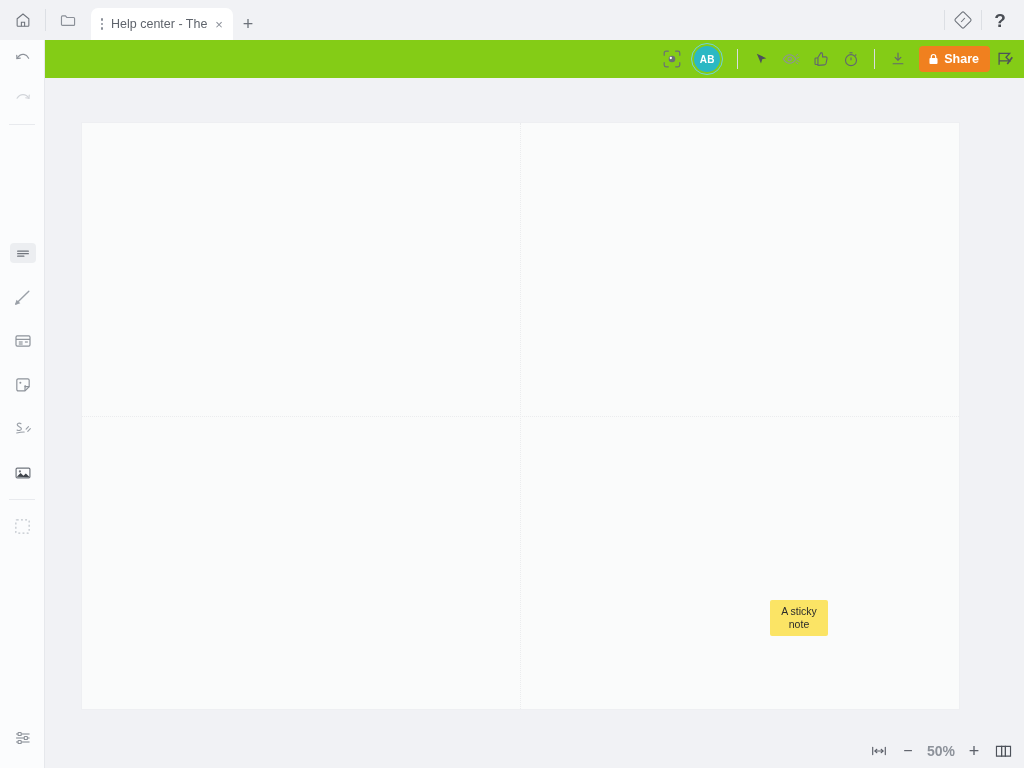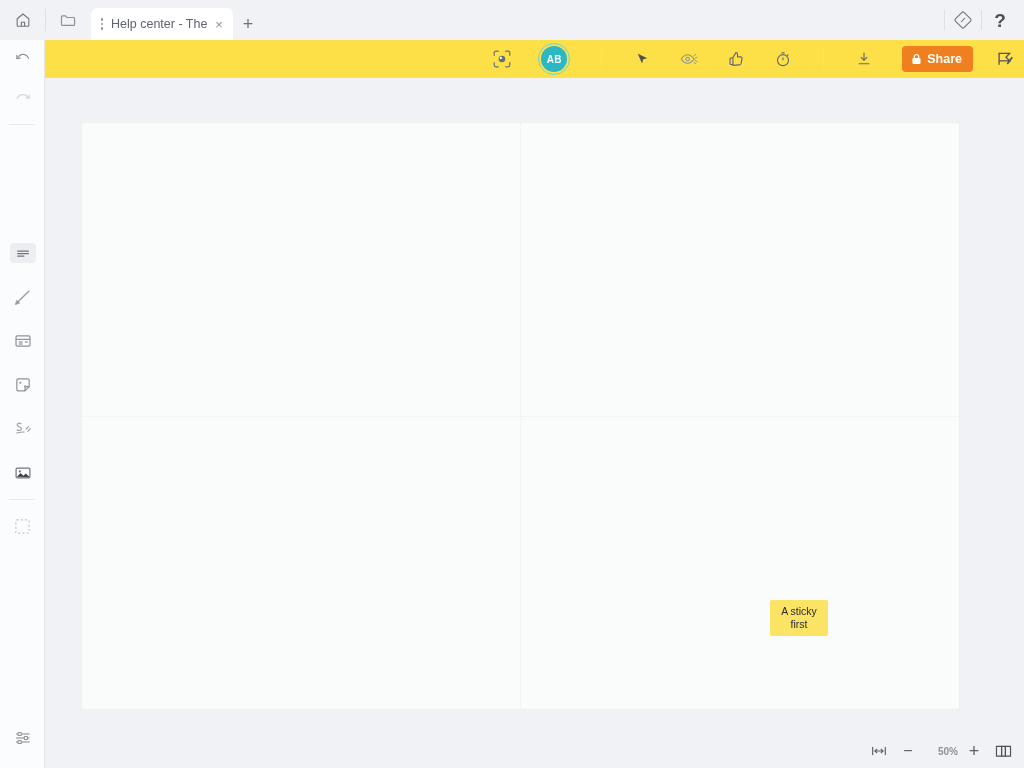--- a/index.html
+++ b/index.html
@@ -69,24 +69,24 @@
     width: 36px; height: 40px;
     display: flex; align-items: center; justify-content: center;
     color: #73777f;
   }
   .tbr-sep { width: 1px; height: 20px; background: #dcdfe4; }
   .help-q { font-size: 19px; color: #4a4e55; font-weight: 700; line-height: 1; }
 
   
   .toolbar2 {
     position: absolute; top: 40px; left: 45px; right: 0; height: 38px;
-    background: #fde047;
+    background: #84cc16;
     display: flex; align-items: center; justify-content: flex-end;
     padding-right: 4px;
-    gap: 17px;
+    gap: 0;
   }
   .t2-btn {
     width: 30px; height: 30px;
     display: flex; align-items: center; justify-content: center;
     color: #5e636b;
   }
   .t2-sep { width: 1px; height: 20px; background: #d9dce1; margin: 0 8px; }
   .avatar-wrap {
     width: 32px; height: 32px; margin: 0 6px 0 4px;
     display: flex; align-items: center; justify-content: center;
@@ -179,21 +179,21 @@
     position: absolute; left: 45px; right: 0; bottom: 0; height: 34px;
     background: #f1f2f5;
     display: flex; align-items: center; justify-content: flex-end;
     padding-right: 8px; gap: 3px;
   }
   .bb-btn {
     min-width: 26px; height: 26px;
     display: flex; align-items: center; justify-content: center;
     color: #5c6069;
   }
-  .zoom-label { font-size: 10px; color: #8d929a; min-width: 34px; text-align: right; font-weight: 600; }
+  .zoom-label { font-size: 14px; color: #8d929a; min-width: 34px; text-align: center; font-weight: 600; }
   .bb-plus { font-size: 18px; font-weight: 300; line-height: 1; color: #5c6069; }
   .bb-minus { font-size: 16px; font-weight: 300; line-height: 1; color: #5c6069; }
   svg { display: block; }
 </style>
 </head>
 <body>
 
 <div class="app">
 
   <div class="topbar">
@@ -458,21 +458,21 @@
     </div>
   </div>
 
   <div class="canvas-area">
     <div class="board">
 
 
       <div class="grid-v"></div>
       <div class="grid-h"></div>
 
-      <div class="sticky">A sticky first</div>
+      <div class="sticky">A sticky note</div>
     </div>
   </div>
 
   <div class="bottombar">
     <div class="bb-btn">
       <span>
         <svg width="18" height="14" viewBox="0 0 20 14" fill="none" stroke="#5c6069" stroke-width="1.3" stroke-linecap="round">
           <path d="M3 3v8"></path>
           <path d="M17 3v8"></path>
           <path d="M5.6 7h8.8"></path>

